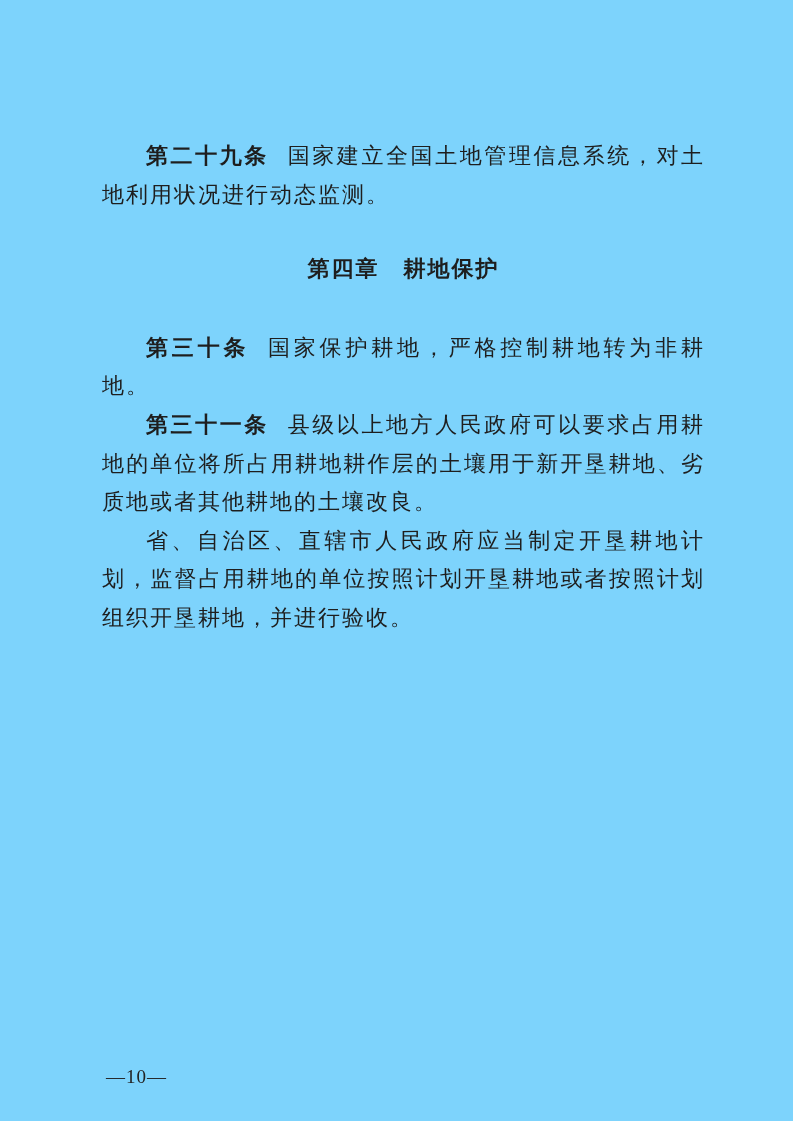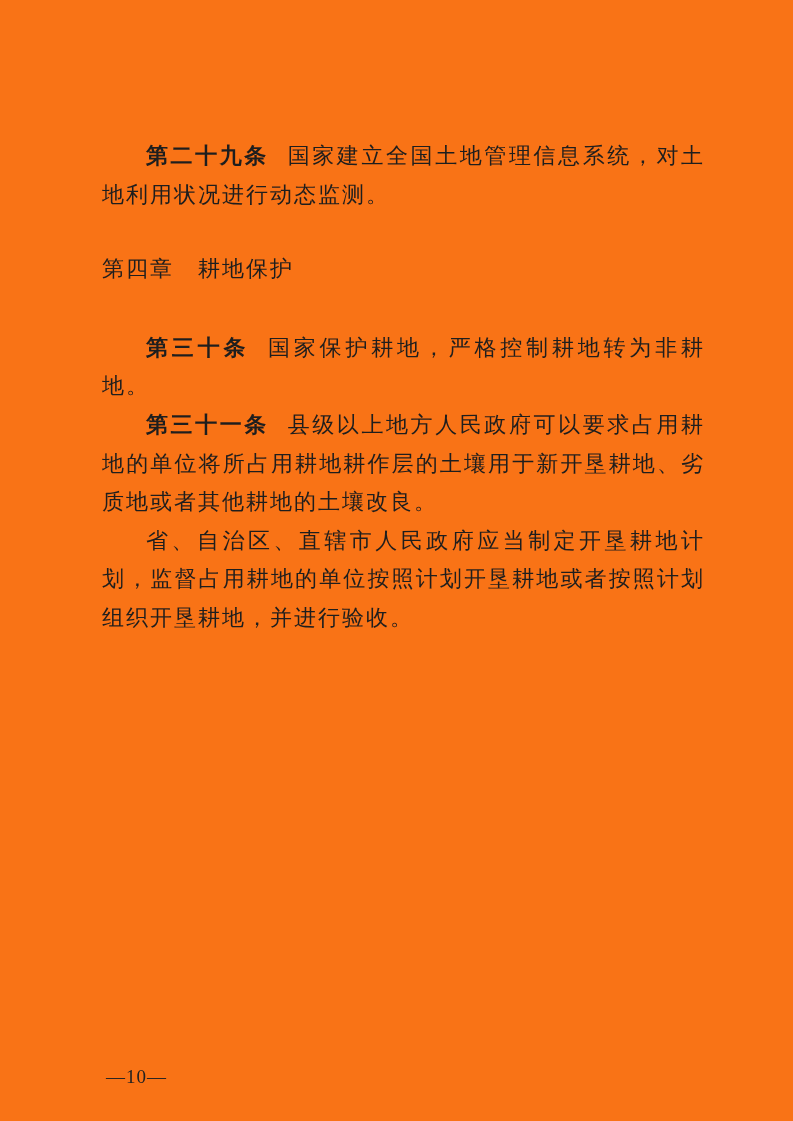--- a/index.html
+++ b/index.html
@@ -4,21 +4,21 @@
 <style>
   * { margin: 0; padding: 0; box-sizing: border-box; }
   html, body { background: #9a9a9a; }
   body {
     width: 793px; height: 1121px;
     font-family: "Liberation Serif", "DejaVu Serif", serif;
   }
   .page {
     position: relative;
     width: 793px; height: 1121px;
-    background: #f97316;
+    background: #7dd3fc;
     color: #1e1e1e;
     overflow: hidden;
   }
   .content {
     position: absolute;
     left: 102px; top: 137px;
     width: 603px;
     font-size: 22px;
     line-height: 38.6px;
     letter-spacing: 2px;
@@ -27,23 +27,23 @@
   .para { text-indent: 2em; }
   .art-label {
     font-family: "Liberation Sans", "DejaVu Sans", sans-serif;
     font-weight: 700;
     letter-spacing: 2px;
     margin-right: 0.85em;
   }
   .chapter {
     font-family: "Liberation Sans", "DejaVu Sans", sans-serif;
     font-size: 22px;
-    font-weight: 400;
+    font-weight: 700;
     letter-spacing: 2px;
-    text-align: left;
+    text-align: center;
     text-indent: 0;
     line-height: 38.6px;
     margin: 36px 0 40px 0;
   }
   .pageno {
     position: absolute;
     left: 106px; top: 1066px;
     font-size: 19px;
     letter-spacing: 1px;
     color: #222222;

